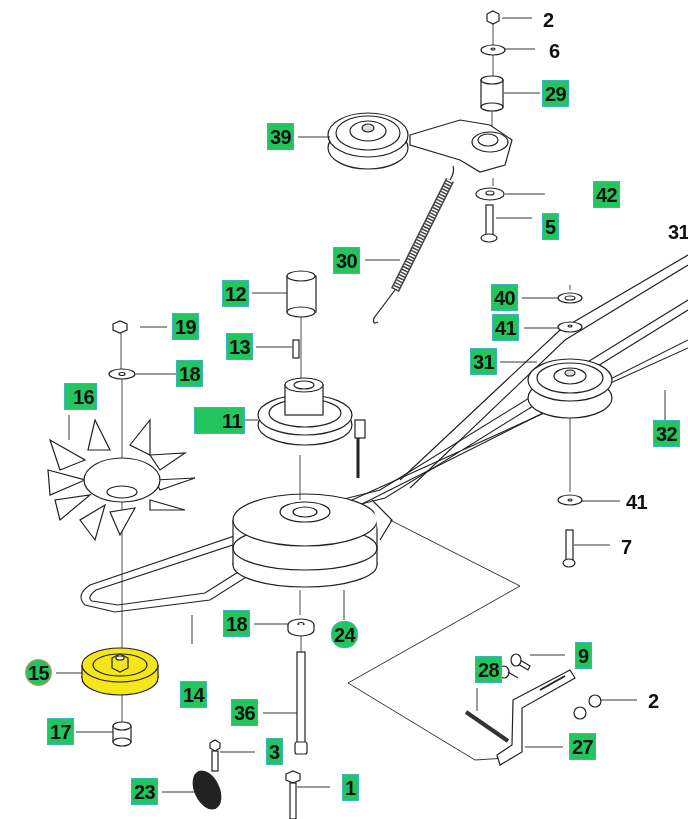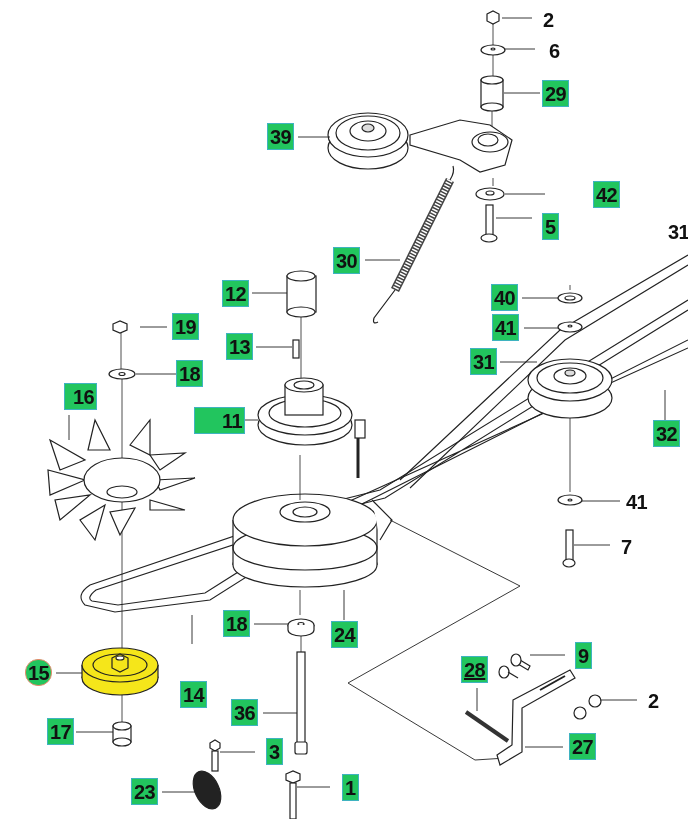--- a/index.html
+++ b/index.html
@@ -261,23 +261,23 @@
 <div class="lbl boxed" style="left:194px;top:407px;padding-left:27px;">11</div>
 <div class="lbl boxed" style="left:491px;top:284px;">40</div>
 <div class="lbl boxed" style="left:492px;top:314px;">41</div>
 <div class="lbl boxed" style="left:470px;top:348px;">31</div>
 <div class="lbl boxed" style="left:653px;top:420px;">32</div>
 <div class="lbl plain" style="left:624px;top:489px;">41</div>
 <div class="lbl plain" style="left:619px;top:534px;">7</div>
 <div class="lbl boxed" style="left:180px;top:645px;margin-top:36px;">14</div>
 <div class="lbl boxed sel" style="left:25px;top:659px;border-radius:13px;">15</div>
 <div class="lbl boxed" style="left:223px;top:610px;">18</div>
-<div class="lbl boxed" style="left:331px;top:621px;">24</div>
+<div class="lbl boxed" style="left:331px;top:621px;border-radius:12px;">24</div>
 <div class="lbl boxed" style="left:47px;top:718px;">17</div>
 <div class="lbl boxed" style="left:231px;top:699px;">36</div>
 <div class="lbl boxed" style="left:266px;top:738px;">3</div>
 <div class="lbl boxed" style="left:131px;top:778px;">23</div>
 <div class="lbl boxed" style="left:342px;top:774px;">1</div>
-<div class="lbl boxed" style="left:461px;top:656px;text-decoration:underline;">28</div>
+<div class="lbl boxed" style="left:475px;top:656px;">28</div>
 <div class="lbl boxed" style="left:575px;top:642px;">9</div>
 <div class="lbl plain" style="left:646px;top:688px;">2</div>
 <div class="lbl boxed" style="left:569px;top:733px;">27</div>
 <div class="lbl plain" style="left:666px;top:219px;">31</div>
 
 </body></html>

